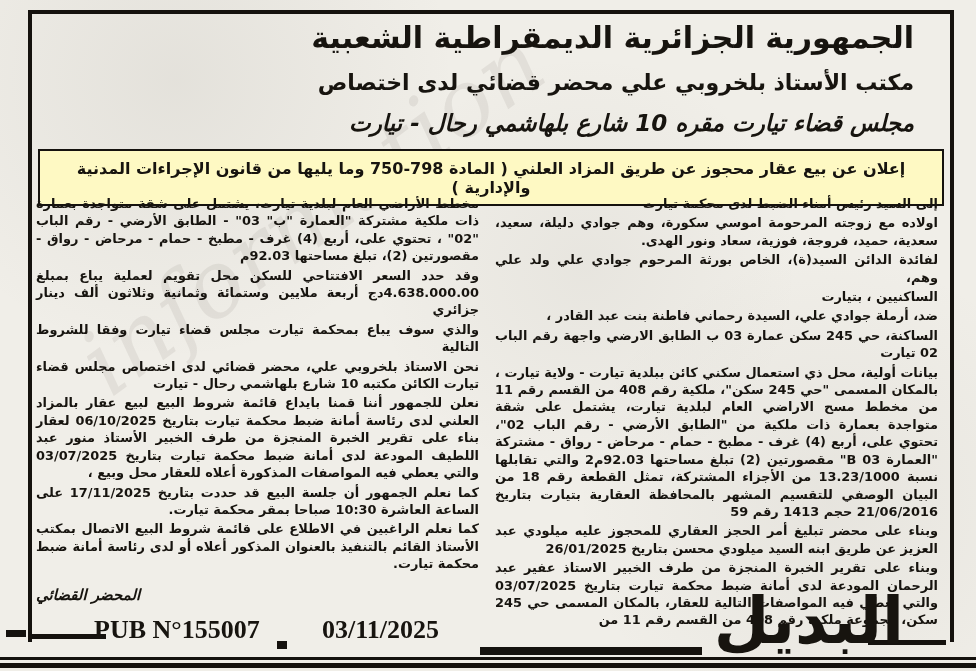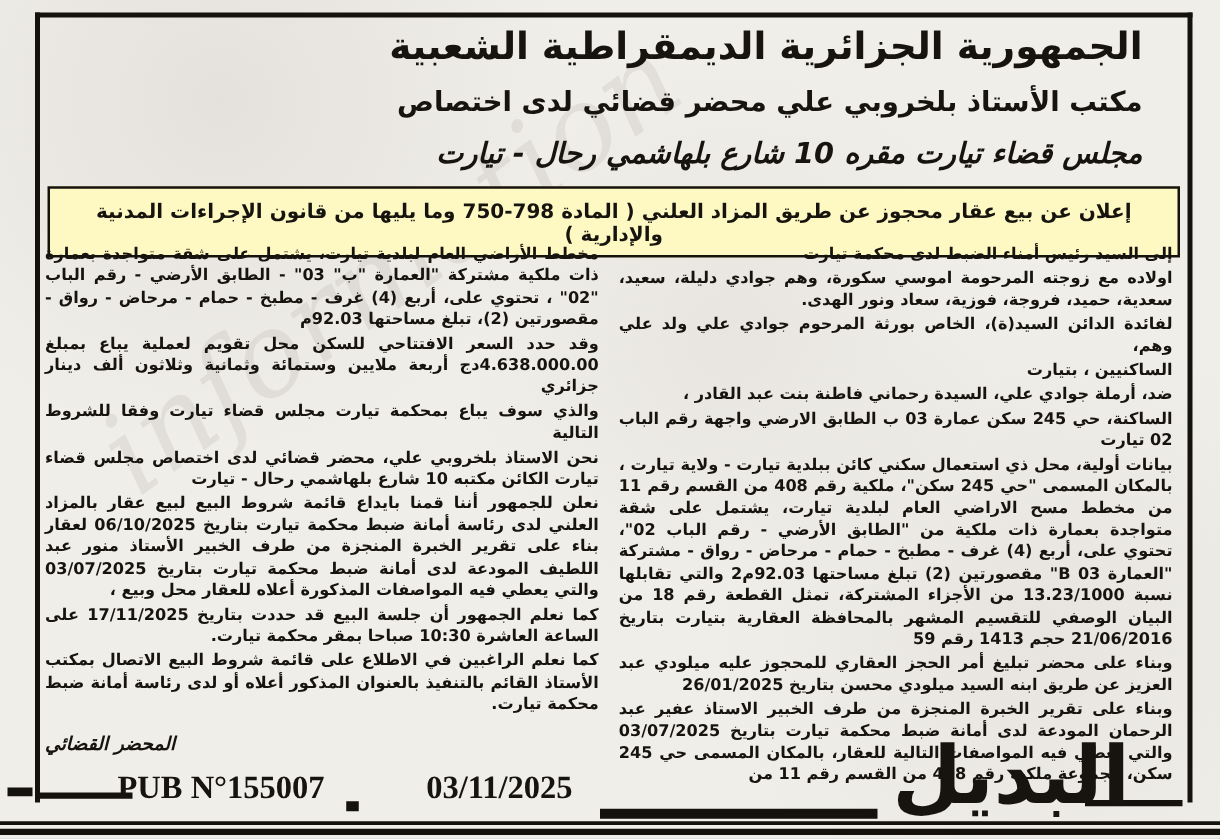--- a/index.html
+++ b/index.html
@@ -61,21 +61,21 @@
     text-align:left !important; text-align-last:left !important;
     font-size:15px !important; font-style:italic;
   }
 
   .np-logo {
     position:absolute; right:72px; top:584px;
     direction:rtl; font-size:64px; font-weight:bold; letter-spacing:2px;
   }
   .logo-bar { position:absolute; left:480px; top:647px; width:222px; height:8px; background:#15120e; }
   .pub-no  { position:absolute; left:94px;  top:615px; font-family:"Liberation Serif", serif; font-weight:bold; font-size:26px; }
-  .pub-date{ position:absolute; left:322px; top:615px; font-family:"Liberation Serif", serif; font-weight:bold; font-size:26px;margin-left:19px; }
+  .pub-date{ position:absolute; left:322px; top:615px; font-family:"Liberation Serif", serif; font-weight:bold; font-size:26px; }
   .pub-dot { position:absolute; left:277px; top:641px; width:10px; height:8px; background:#15120e; }
   .rule-thin  { position:absolute; left:0; top:657px; width:976px; height:3px; background:#15120e; }
   .rule-thick { position:absolute; left:0; top:663px; width:976px; height:5px; background:#15120e; }
 </style>
 </head>
 <body>
 
 <div class="page">
 
   <div class="watermark">information</div>

